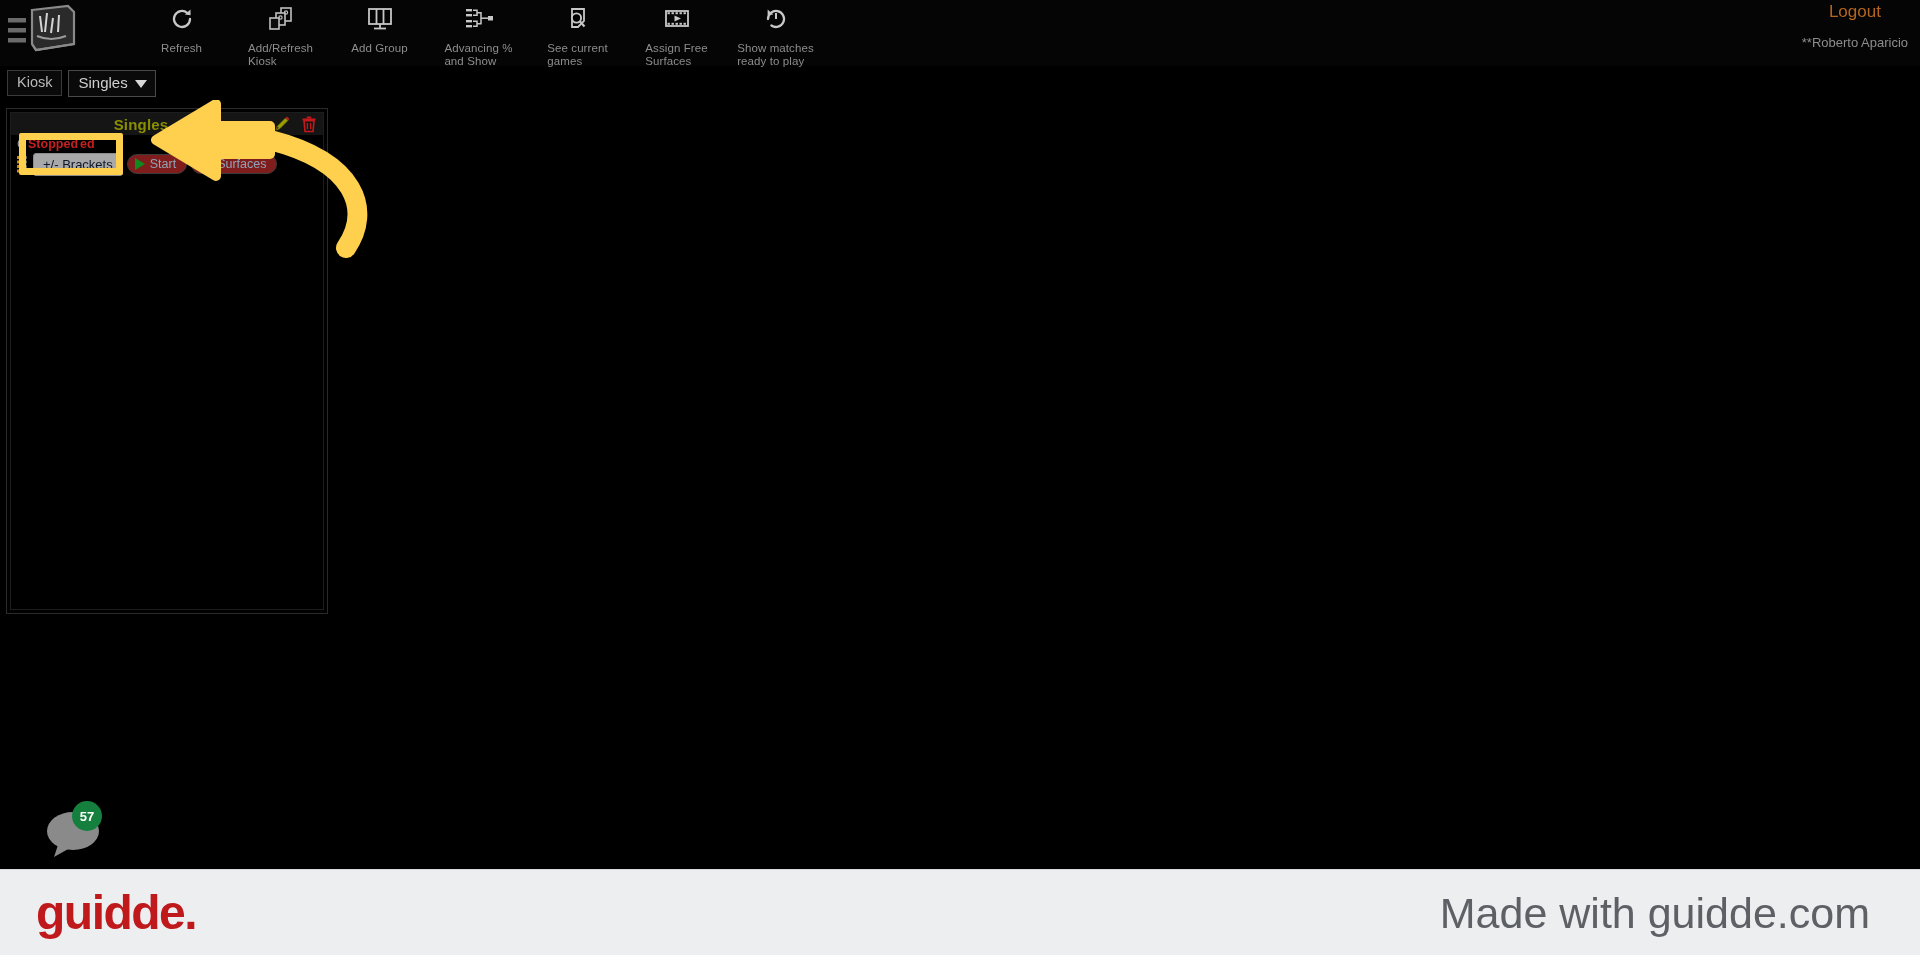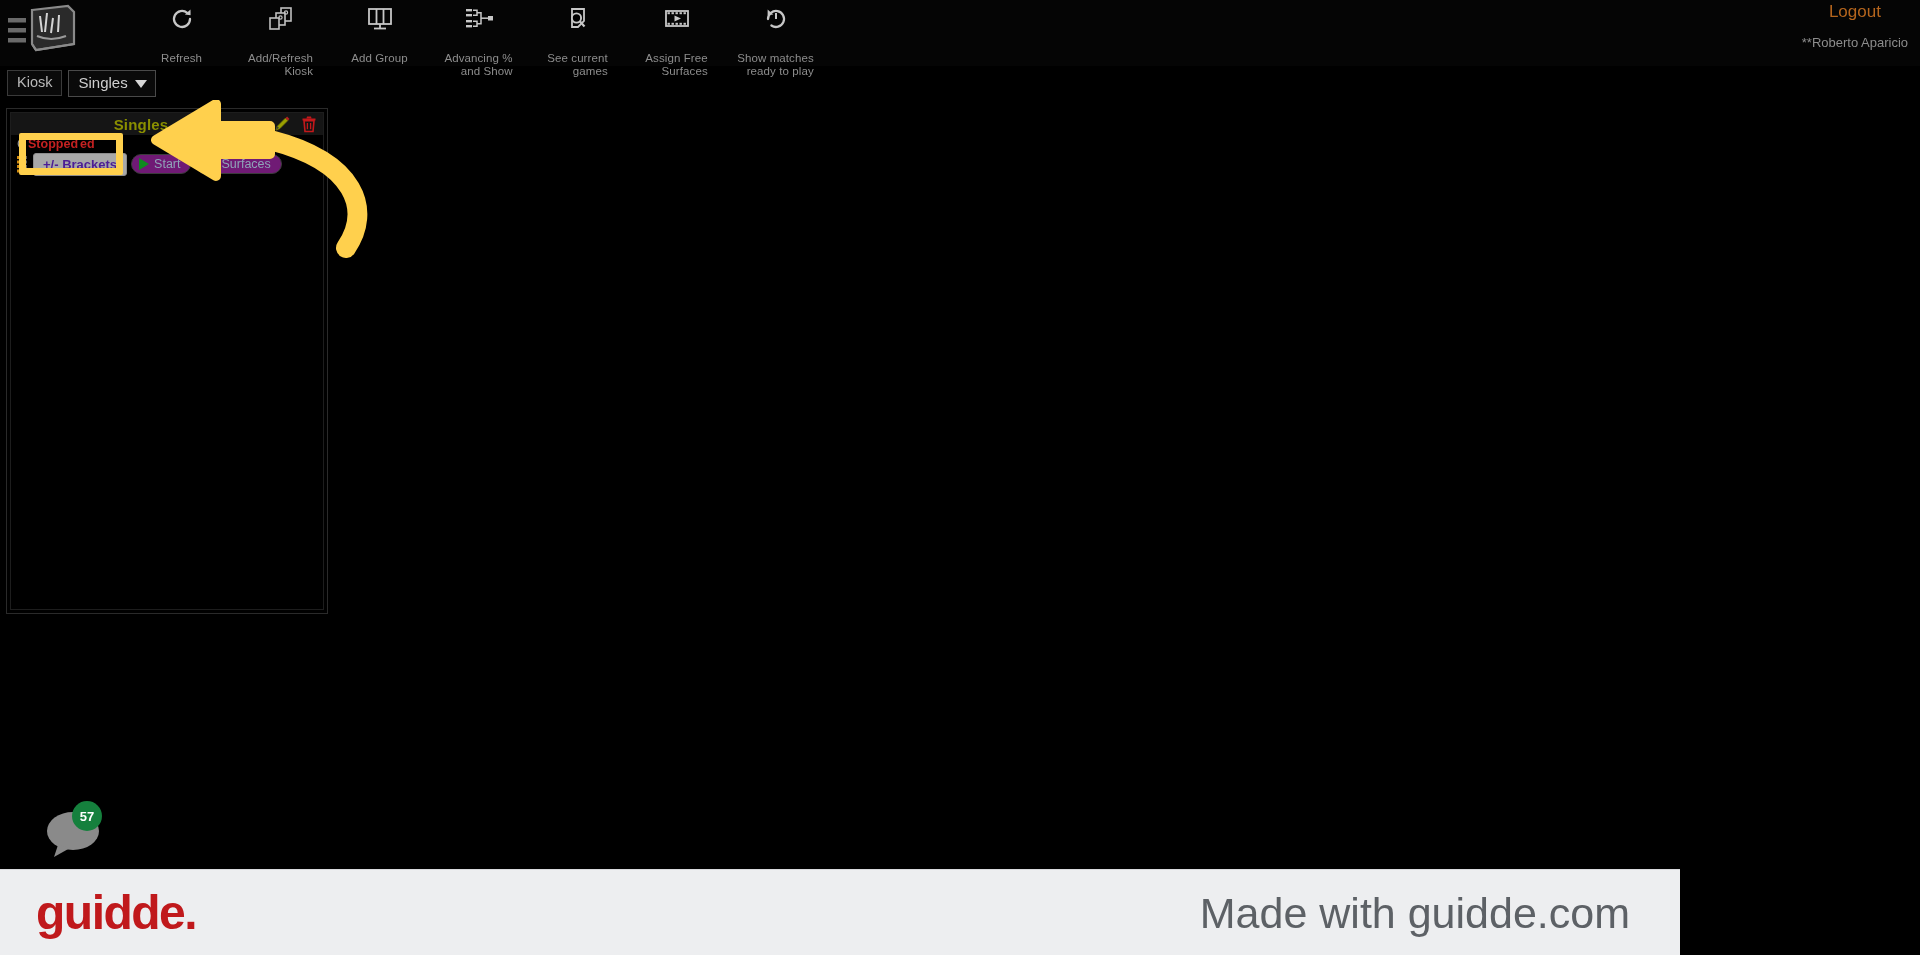--- a/index.html
+++ b/index.html
@@ -55,25 +55,25 @@
     cursor: pointer;
     user-select: none;
   }
   .tool-item .ticon {
     height: 30px;
     display: flex;
     align-items: center;
     justify-content: center;
   }
   .tool-item .tlabel {
-    margin-top: 18px;
+    margin-top: 8px;
     font-size: 11.5px;
     line-height: 12.5px;
     color: #8d8d8d;
-    text-align: right;
+    text-align: left;
     letter-spacing: 0.1px;
     white-space: pre-line;
   }
 
   .logout-block {
     position: absolute;
     right: 12px;
     top: 2px;
     text-align: center;
   }
@@ -204,36 +204,35 @@
     height: 20px;
     display: flex;
     align-items: center;
     gap: 5px;
     padding: 0 10px 0 7px;
     box-sizing: border-box;
     color: #9bb0c4;
     font-size: 12.5px;
     cursor: pointer;
     user-select: none;
-    background: #701a75;
+    background: #7f1d1d;
   }
   .pill .plabel { color: #8fa4b8; }
   .pill-grey {
     background: #a8a8a8;
     border: 1px solid #8d8d8d;
     border-radius: 3px;
-    color: #4c1d95;
+    color: #0f172a;
     height: 21px;
     padding: 0 9px;
     font-size: 13px;
     display: flex;
     align-items: center;
     cursor: pointer;
     user-select: none;
-    font-weight: bold;
   }
   .play-tri {
     width: 0; height: 0;
     border-top: 6px solid transparent;
     border-bottom: 6px solid transparent;
     border-left: 10px solid #0f8a1e;
   }
   .panel-body {
     height: 400px;
     background: #000;
@@ -282,21 +281,21 @@
     font-weight: bold;
     display: flex;
     align-items: center;
     justify-content: center;
   }
 
   .footer {
     position: absolute;
     left: 0;
     bottom: 0;
-    width: 1680px;
+    width: 1920px;
     height: 85px;
     background: #edeef0;
     border-top: 1px solid #d9dadd;
   }
   .footer-logo {
     position: absolute;
     left: 36px;
     top: 17px;
     font-size: 48px;
     font-weight: bold;

